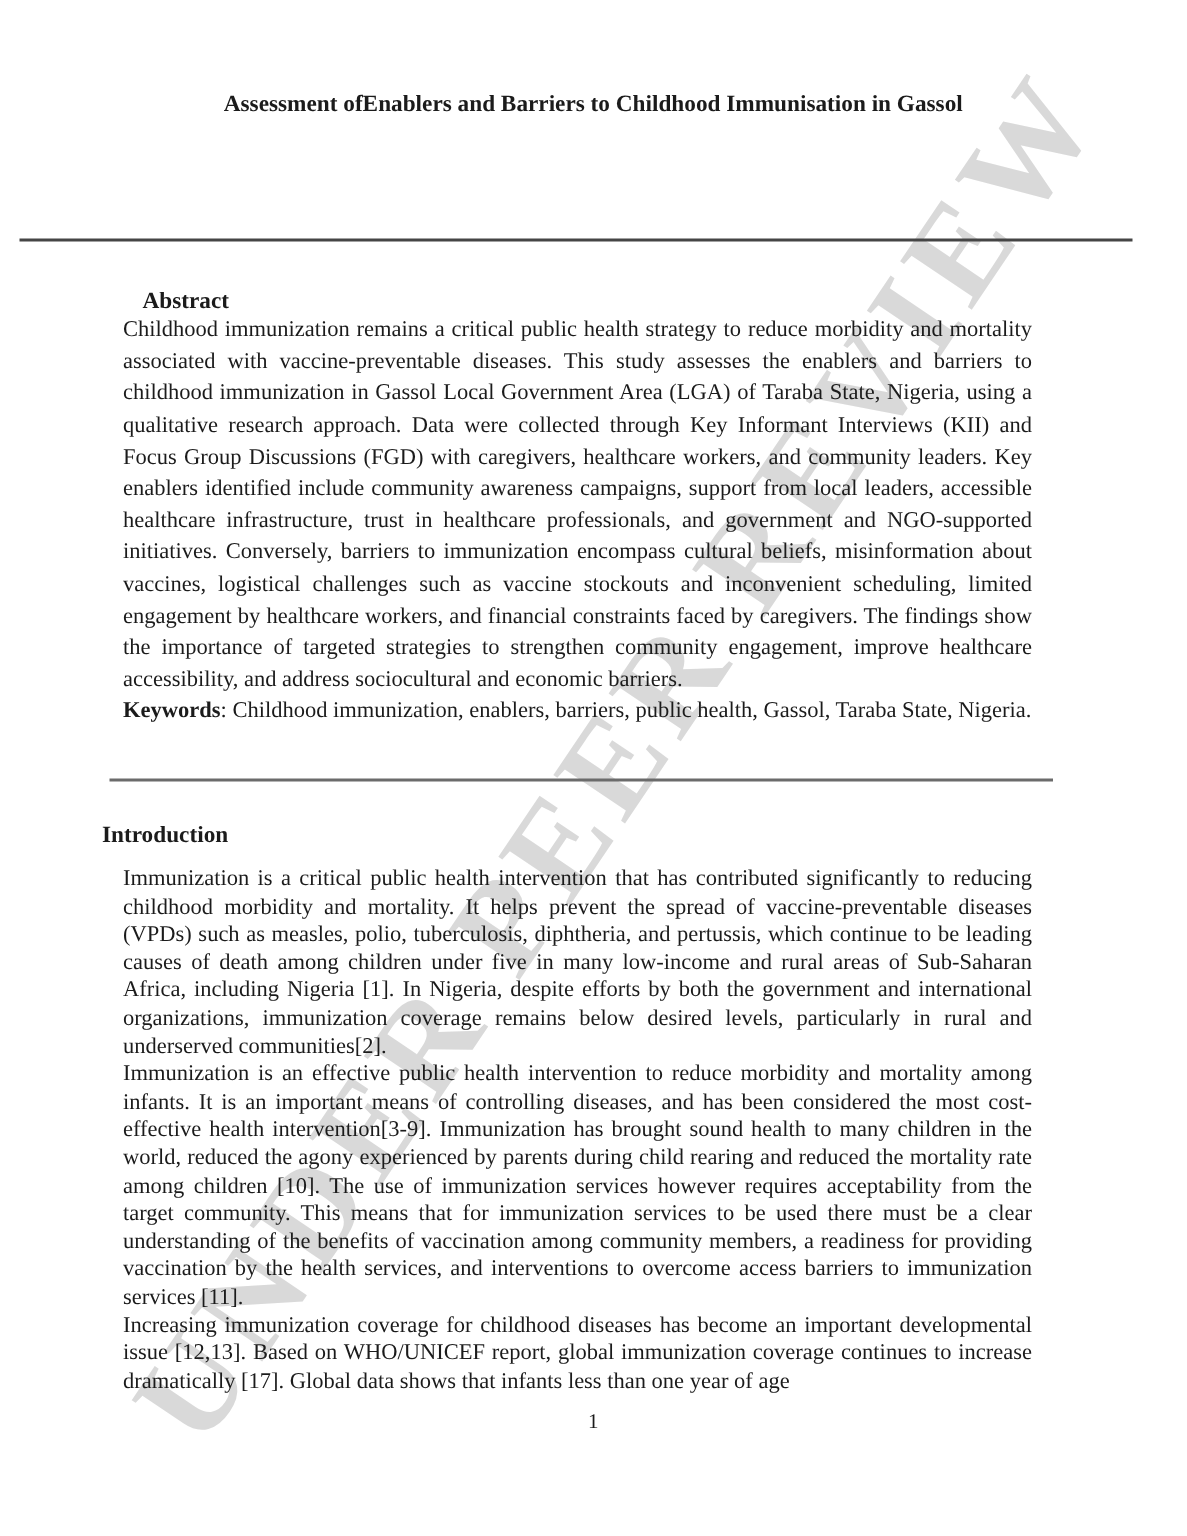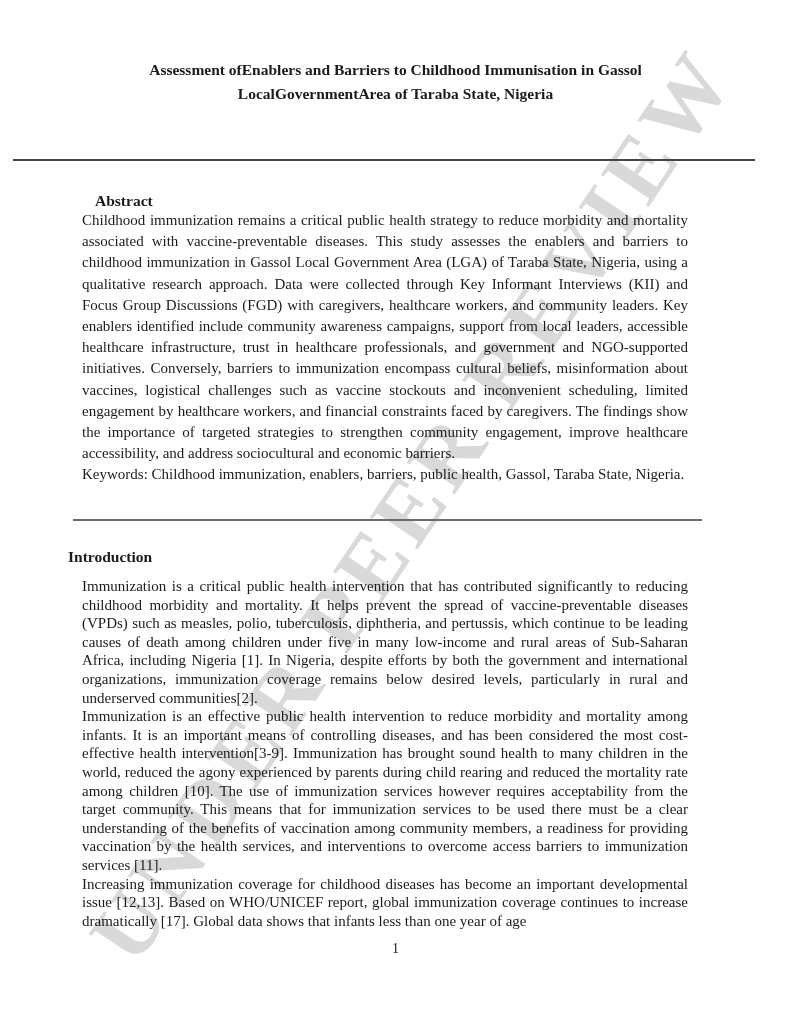--- a/index.html
+++ b/index.html
@@ -88,21 +88,21 @@
   .abstract-para {
     top: 210px;
     line-height: 21.2px;
   }
   .keywords-line {
     top: 464px;
     line-height: 21px;
     text-align: left;
   }
   .keywords-label {
-    font-weight: normal;
+    font-weight: bold;
   }
   .intro-body {
     top: 577px;
     line-height: 18.6px;
   }
   .intro-body p {
     margin: 0;
   }
   .page-number {
     position: absolute;
@@ -117,21 +117,20 @@
 <body>
 
 <div class="page">
 
   <div class="watermark">UNDER PEER REVIEW</div>
 
   <div class="content">
 
     <div class="title-block">
       <div>Assessment ofEnablers and Barriers to Childhood Immunisation in Gassol</div>
-      <div>LocalGovernmentArea of Taraba State, Nigeria</div>
     </div>
 
     <div class="rule rule-1"></div>
 
     <div class="section-heading abstract-heading">Abstract</div>
 
     <div class="body-text abstract-para">Childhood immunization remains a critical public health strategy to reduce morbidity and mortality associated with vaccine-preventable diseases. This study assesses the enablers and barriers to childhood immunization in Gassol Local Government Area (LGA) of Taraba State, Nigeria, using a qualitative research approach. Data were collected through Key Informant Interviews (KII) and Focus Group Discussions (FGD) with caregivers, healthcare workers, and community leaders. Key enablers identified include community awareness campaigns, support from local leaders, accessible healthcare infrastructure, trust in healthcare professionals, and government and NGO-supported initiatives. Conversely, barriers to immunization encompass cultural beliefs, misinformation about vaccines, logistical challenges such as vaccine stockouts and inconvenient scheduling, limited engagement by healthcare workers, and financial constraints faced by caregivers. The findings show the importance of targeted strategies to strengthen community engagement, improve healthcare accessibility, and address sociocultural and economic barriers.</div>
 
     <div class="body-text keywords-line">
       <span class="keywords-label">Keywords</span><span>: Childhood immunization, enablers, barriers, public health, Gassol, Taraba State, Nigeria.</span>

